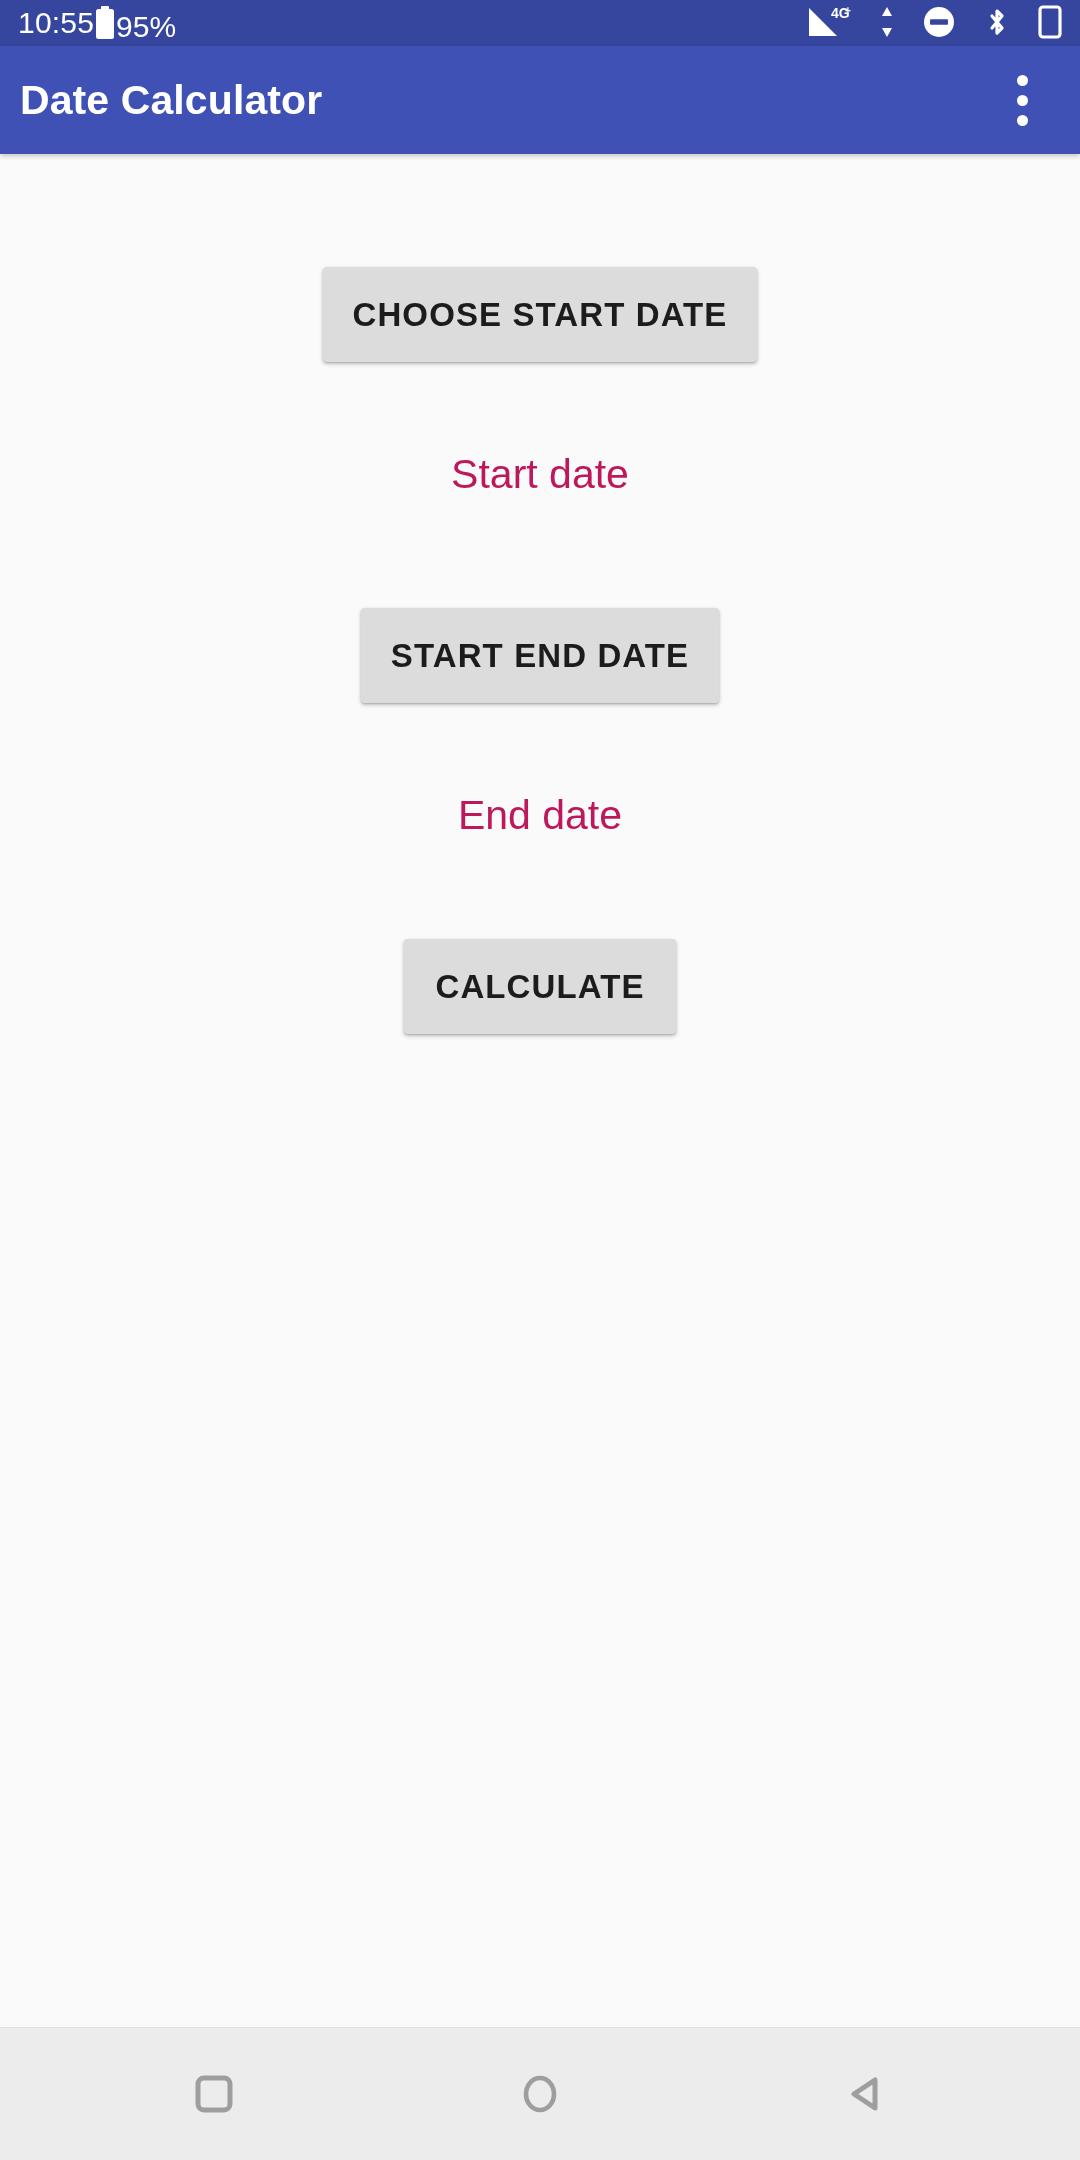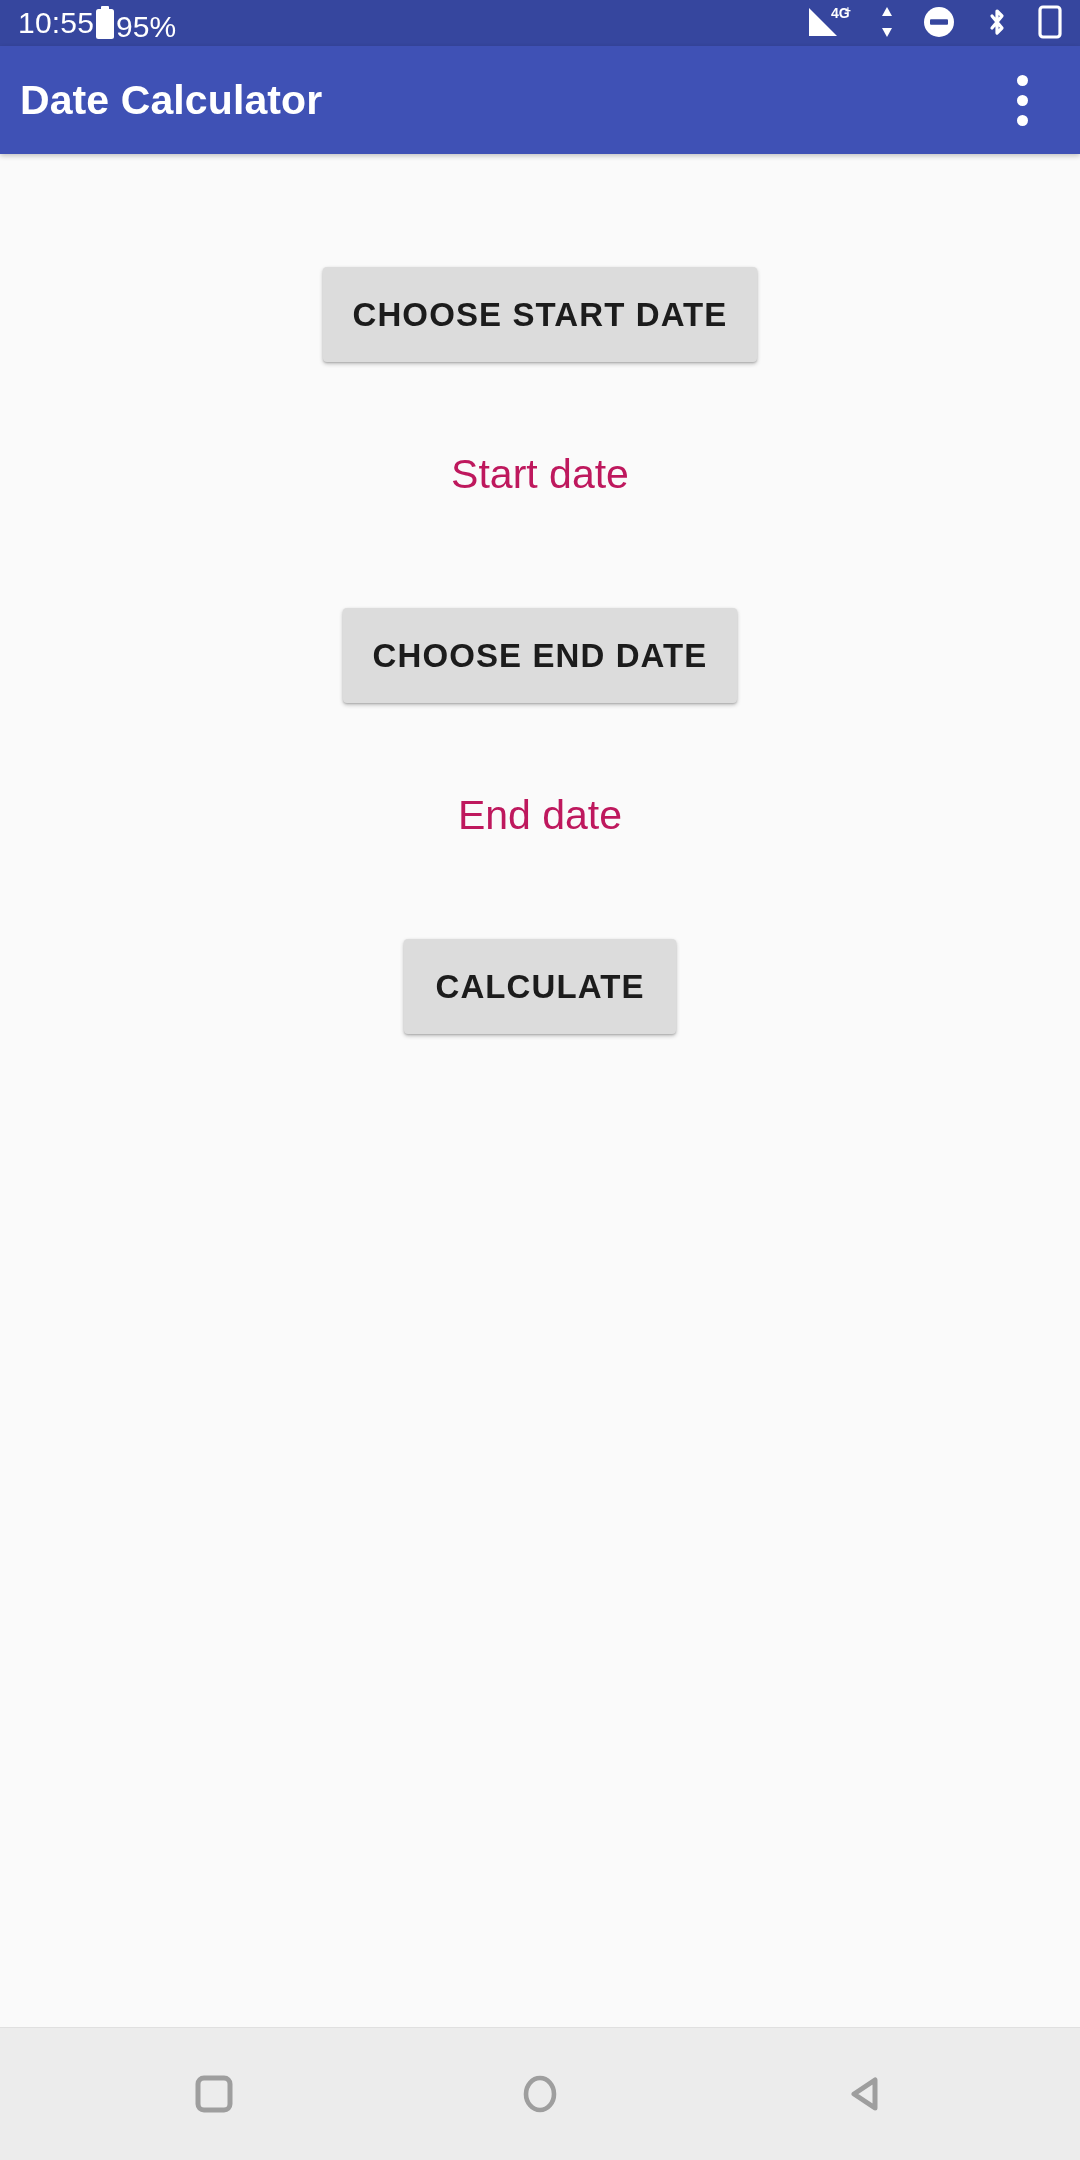--- a/index.html
+++ b/index.html
@@ -145,21 +145,21 @@
   <div class="content">
 
     <button class="mbtn" id="btn-start">CHOOSE START DATE</button>
 
     <div class="gap-a"></div>
 
     <span class="hint">Start date</span>
 
     <div class="gap-b"></div>
 
-    <button class="mbtn" id="btn-end">CHOOSE END DATE</button>
+    <button class="mbtn" id="btn-end">START END DATE</button>
 
     <div class="gap-c"></div>
 
     <span class="hint">End date</span>
 
     <div class="gap-d"></div>
 
     <button class="mbtn" id="btn-calc">CALCULATE</button>
 
   </div>

